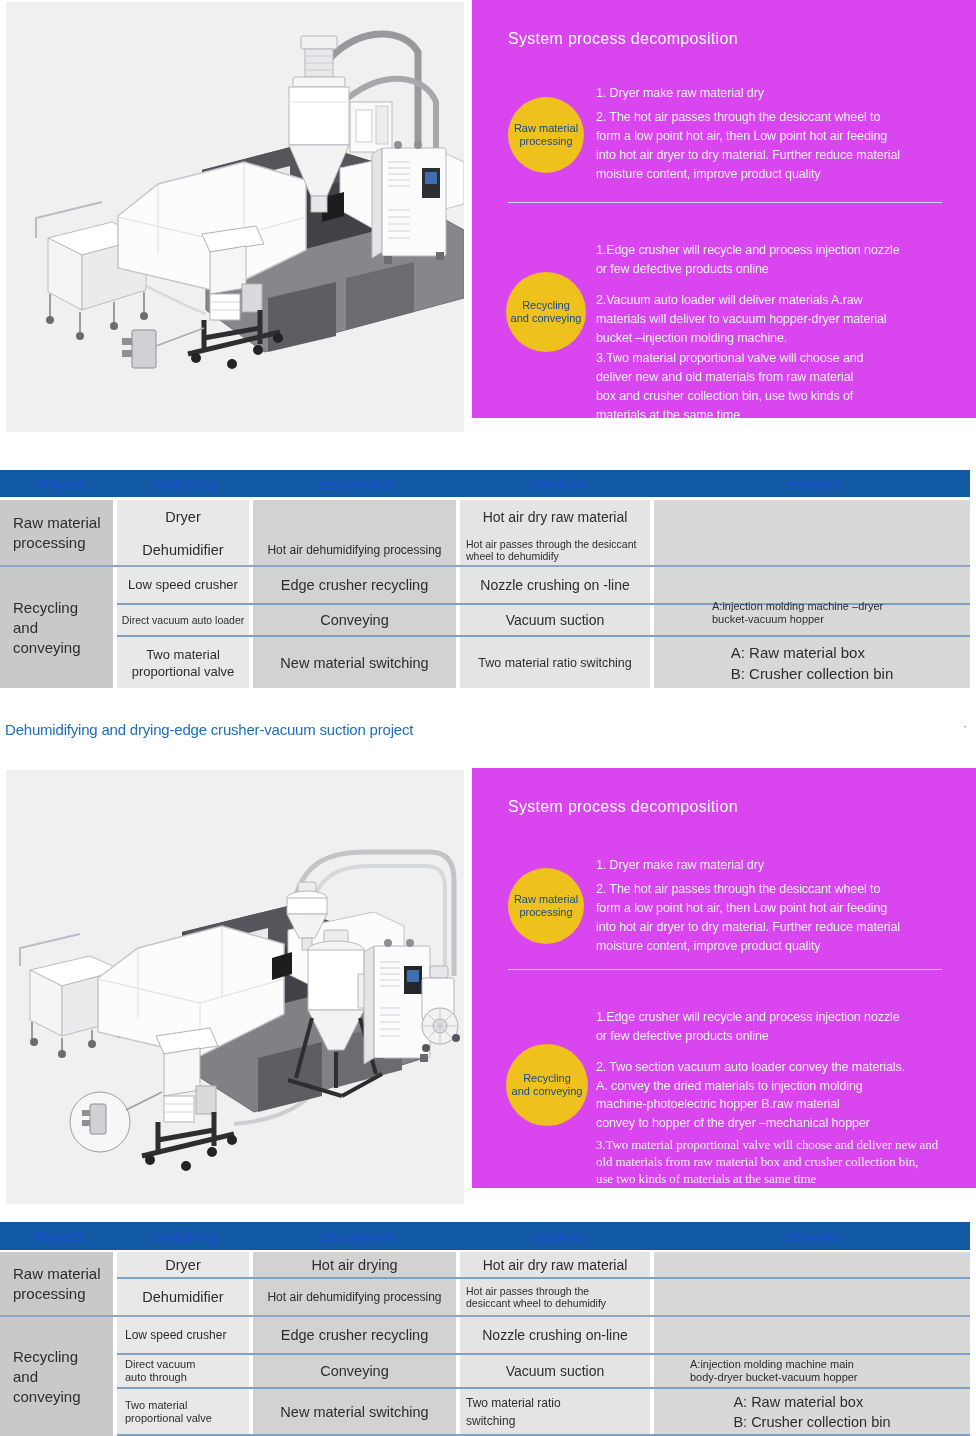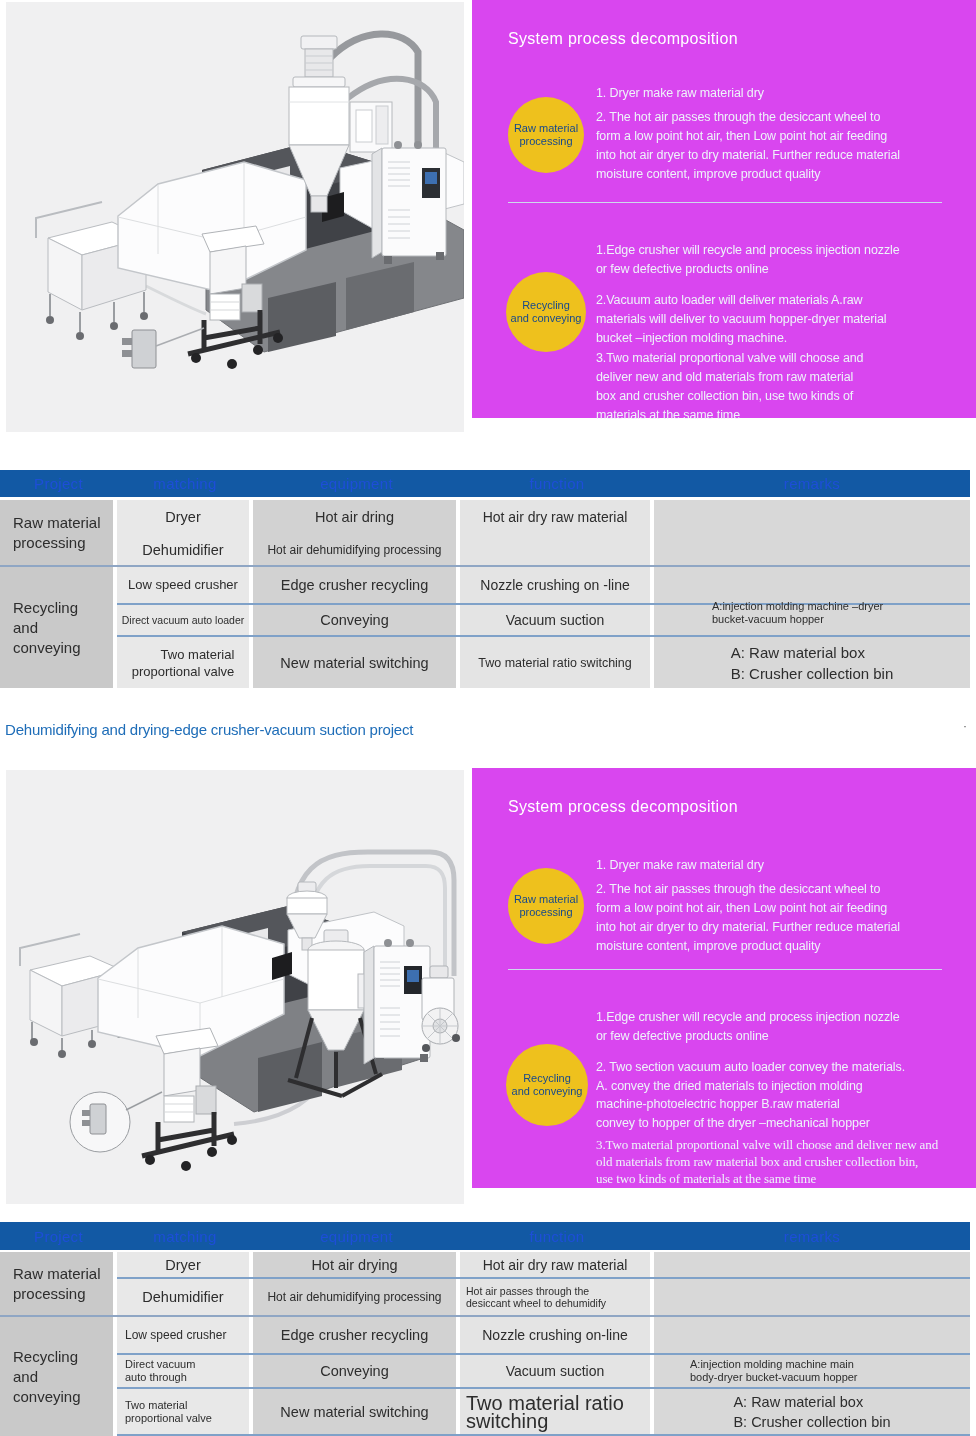--- a/index.html
+++ b/index.html
@@ -22,21 +22,21 @@
 
   
   .tbl{position:absolute;left:0;width:976px;}
   .thead{position:absolute;left:0;top:0;width:970px;background:#1259a4;}
   .hlabel{position:absolute;display:flex;align-items:center;justify-content:center;
           color:#1d4ed8;font-size:15px;letter-spacing:.3px;}
   .t-strip{position:absolute;}
   .cp-bg{background:#c9c9c9;} .cm-bg{background:#e8e8e8;} .ce-bg{background:#d2d2d2;}
   .cf-bg{background:#e4e4e4;} .cr-bg{background:#d8d8d8;}
   .t-cell{position:absolute;display:flex;align-items:center;justify-content:center;
-          text-align:right;white-space:pre-line;color:#2d2d2d;font-size:14.5px;line-height:18px;}
+          text-align:center;white-space:pre-line;color:#2d2d2d;font-size:14.5px;line-height:18px;}
   .tl{justify-content:flex-start;text-align:left;}
   .f13{font-size:13px;} .f12{font-size:12px;line-height:14px;} .f11{font-size:11px;line-height:13px;}
   .f10{font-size:10.5px;line-height:12px;}
   .sep{position:absolute;height:2px;background:#7fa1c8;}
   .groupcell{line-height:20px;padding-left:13px;}
 
   .heading{position:absolute;font-size:15px;color:#1e6db8;letter-spacing:-.2px;}
   .hdot{position:absolute;font-size:12px;color:#555;}
 </style>
 </head>
@@ -170,27 +170,28 @@
 and
 conveying</div>
 
     <div class="t-cell" style="left:117px;top:30px;width:132px;height:34px">Dryer</div>
     <div class="t-cell" style="left:117px;top:64px;width:132px;height:31px">Dehumidifier</div>
     <div class="t-cell f13" style="left:117px;top:97px;width:132px;height:36px">Low speed crusher</div>
     <div class="t-cell f10" style="left:117px;top:135px;width:132px;height:30px">Direct vacuum auto loader</div>
     <div class="t-cell f13" style="left:117px;top:167px;width:132px;height:51px;line-height:17px">Two material
 proportional valve</div>
 
-    <div class="t-cell" style="left:253px;top:30px;width:203px;height:34px">Hot air dring</div>
     <div class="t-cell f12" style="left:253px;top:64px;width:203px;height:31px">Hot air dehumidifying processing</div>
     <div class="t-cell" style="left:253px;top:97px;width:203px;height:36px">Edge crusher recycling</div>
     <div class="t-cell" style="left:253px;top:135px;width:203px;height:30px">Conveying</div>
     <div class="t-cell" style="left:253px;top:167px;width:203px;height:51px">New material switching</div>
 
     <div class="t-cell" style="left:460px;top:30px;width:190px;height:34px;font-size:14px">Hot air dry raw material</div>
+    <div class="t-cell tl f10" style="left:460px;top:64px;width:184px;height:31px;padding-left:6px">Hot air passes through the desiccant
+wheel to dehumidify</div>
     <div class="t-cell" style="left:460px;top:97px;width:190px;height:36px;font-size:14px">Nozzle crushing on -line</div>
     <div class="t-cell" style="left:460px;top:135px;width:190px;height:30px;font-size:14px">Vacuum suction</div>
     <div class="t-cell" style="left:460px;top:167px;width:190px;height:51px;font-size:12.5px">Two material ratio switching</div>
 
     <div class="t-cell tl f11" style="left:654px;top:135px;width:280px;height:16px;padding-left:58px">A:injection molding machine –dryer
 bucket-vacuum hopper</div>
     <div class="t-cell" style="left:654px;top:167px;width:316px;height:51px;font-size:15px;line-height:21px;text-align:left">A: Raw material box
 B:  Crusher collection bin</div>
   </div>
 
@@ -350,21 +351,21 @@
     <div class="t-cell f12" style="left:253px;top:57px;width:203px;height:36px">Hot air dehumidifying processing</div>
     <div class="t-cell" style="left:253px;top:95px;width:203px;height:36px">Edge crusher recycling</div>
     <div class="t-cell" style="left:253px;top:133px;width:203px;height:32px">Conveying</div>
     <div class="t-cell" style="left:253px;top:167px;width:203px;height:45px">New material switching</div>
 
     <div class="t-cell" style="left:460px;top:30px;width:190px;height:25px;font-size:14px">Hot air dry raw material</div>
     <div class="t-cell" style="left:460px;top:95px;width:190px;height:36px;font-size:14px">Nozzle crushing on-line</div>
     <div class="t-cell tl f10" style="left:460px;top:57px;width:184px;height:36px;padding-left:6px">Hot air passes through the
 desiccant wheel to dehumidify</div>
     <div class="t-cell" style="left:460px;top:133px;width:190px;height:32px;font-size:14px">Vacuum suction</div>
-    <div class="t-cell tl" style="left:460px;top:167px;width:184px;height:45px;font-size:20px;padding-left:6px">Two material ratio
+    <div class="t-cell tl" style="left:460px;top:167px;width:184px;height:45px;font-size:12px;padding-left:6px">Two material ratio
 switching</div>
 
     <div class="t-cell tl f11" style="left:654px;top:133px;width:280px;height:32px;padding-left:36px">A:injection molding machine main
 body-dryer bucket-vacuum hopper</div>
     <div class="t-cell" style="left:654px;top:167px;width:316px;height:45px;font-size:14.5px;line-height:20px;text-align:left">A:  Raw material box
 B:  Crusher collection bin</div>
   </div>
 
 </div>
 

